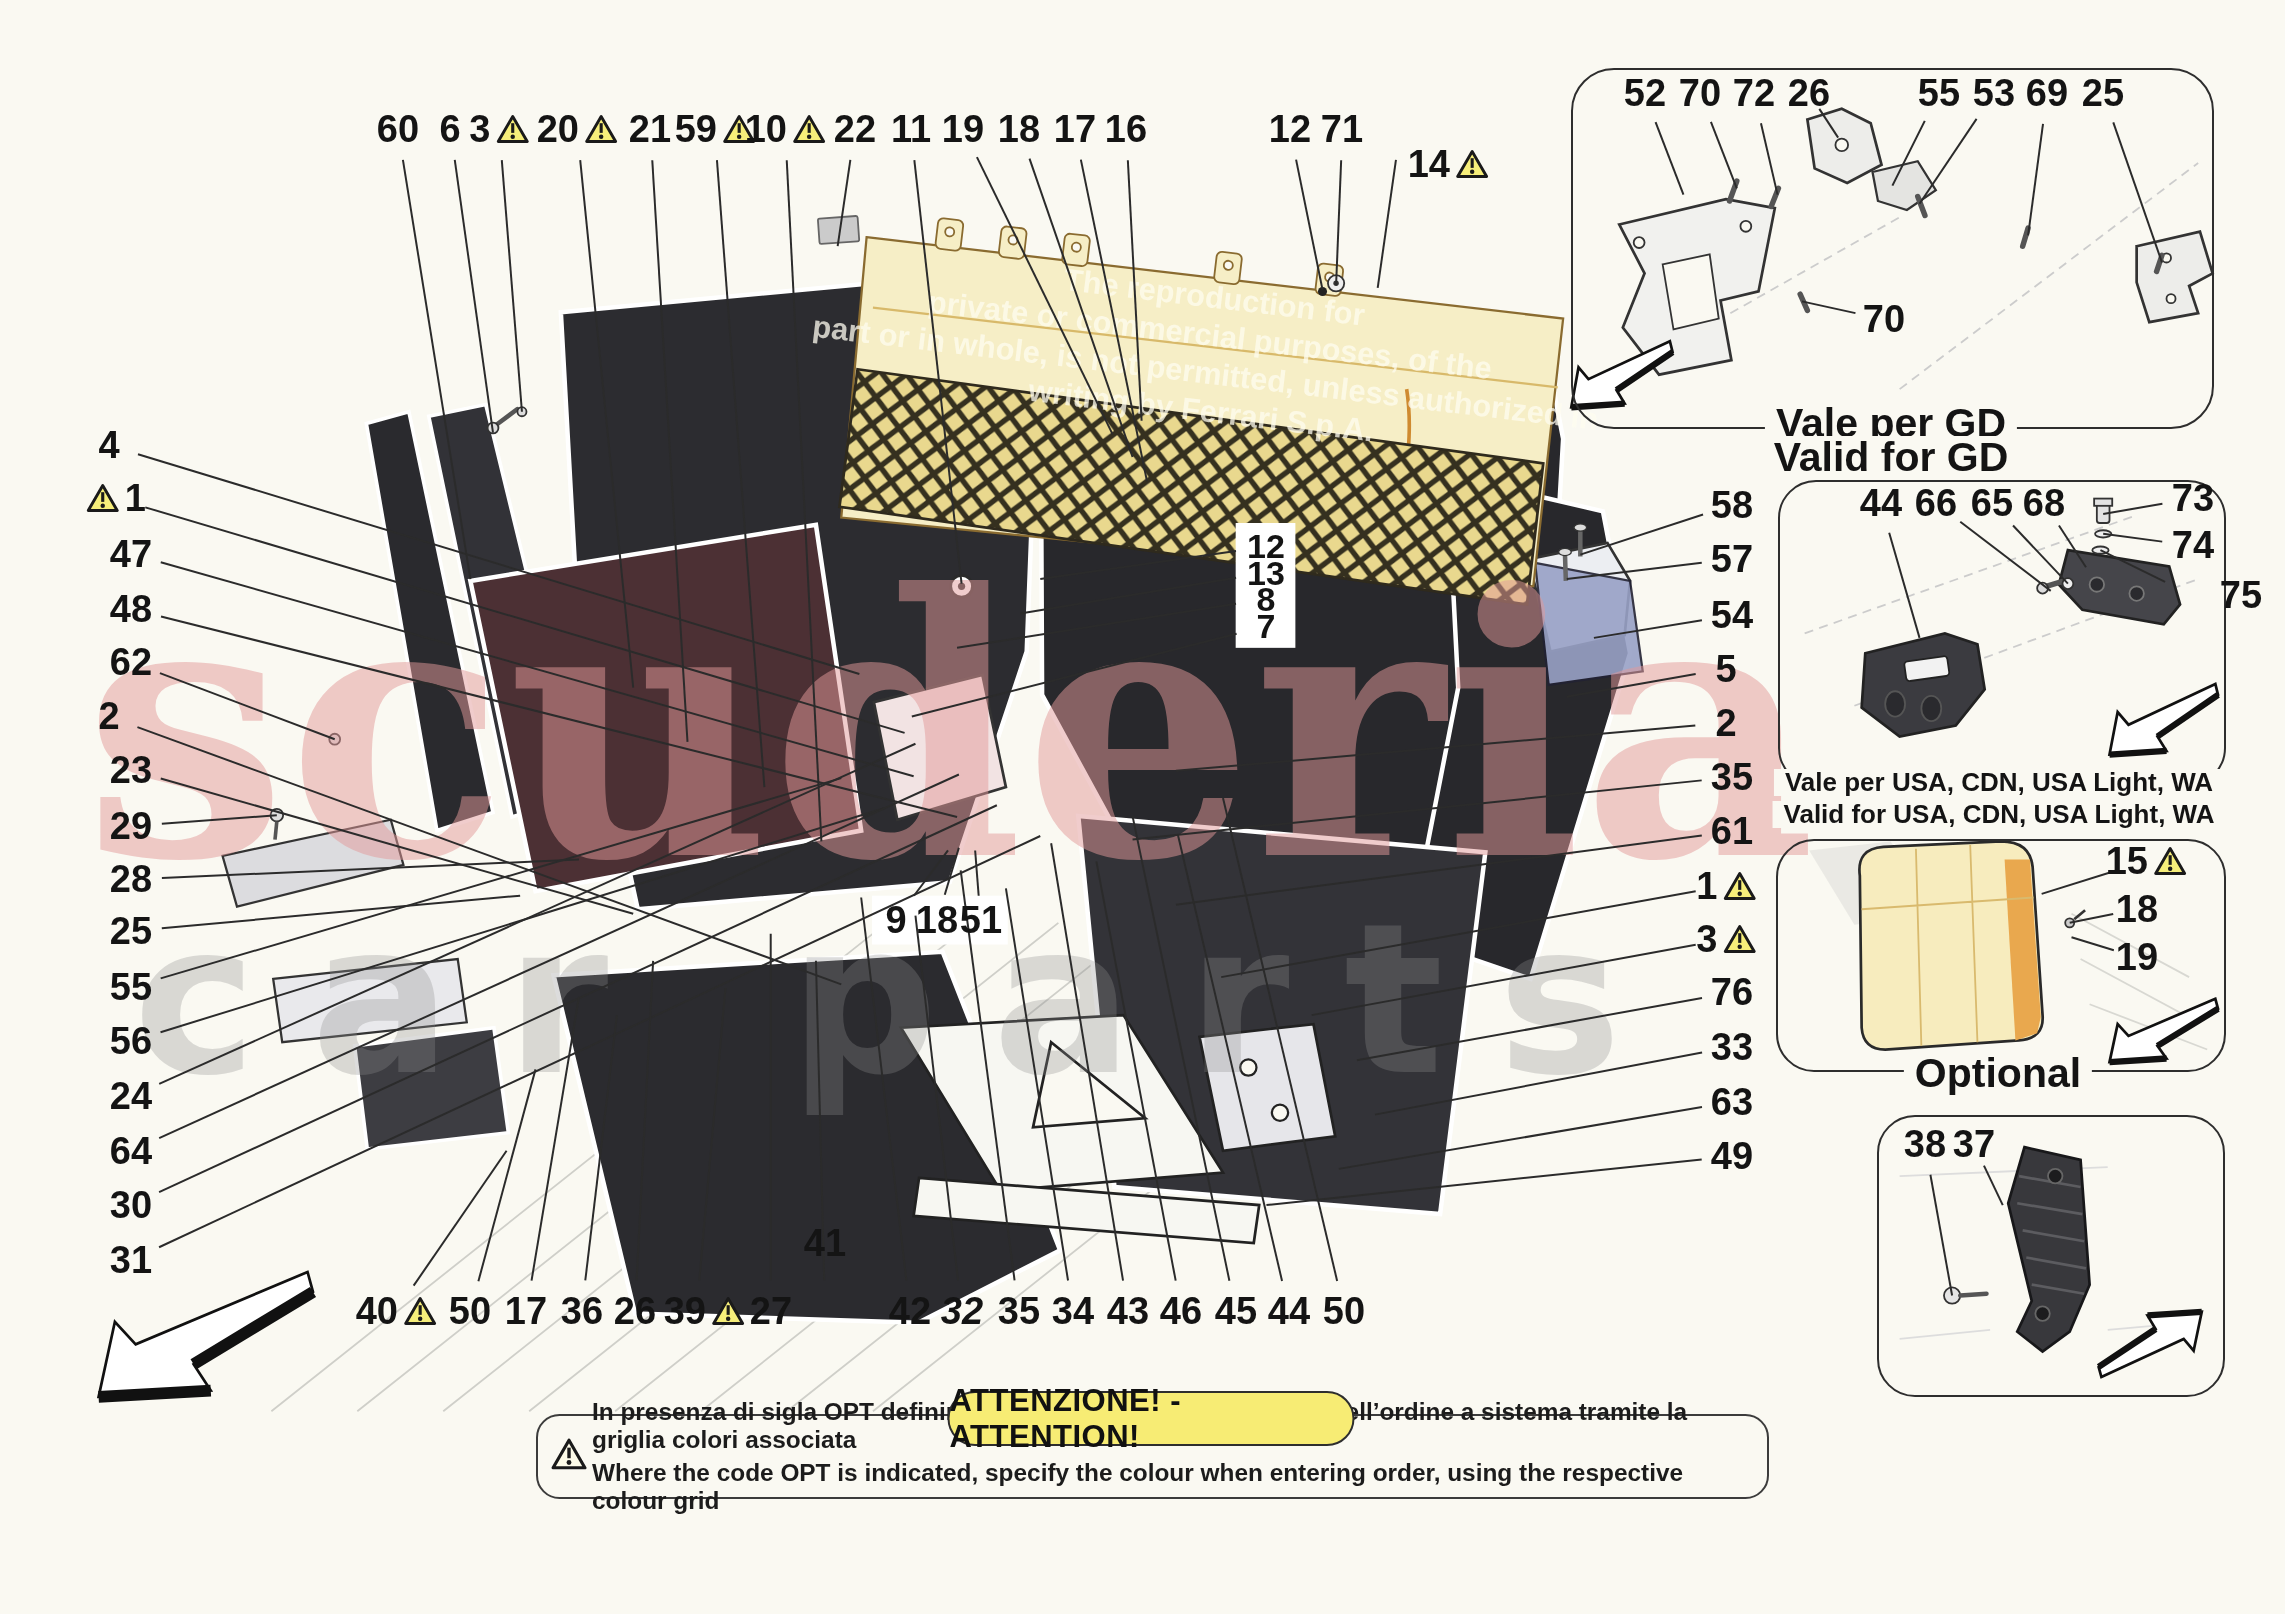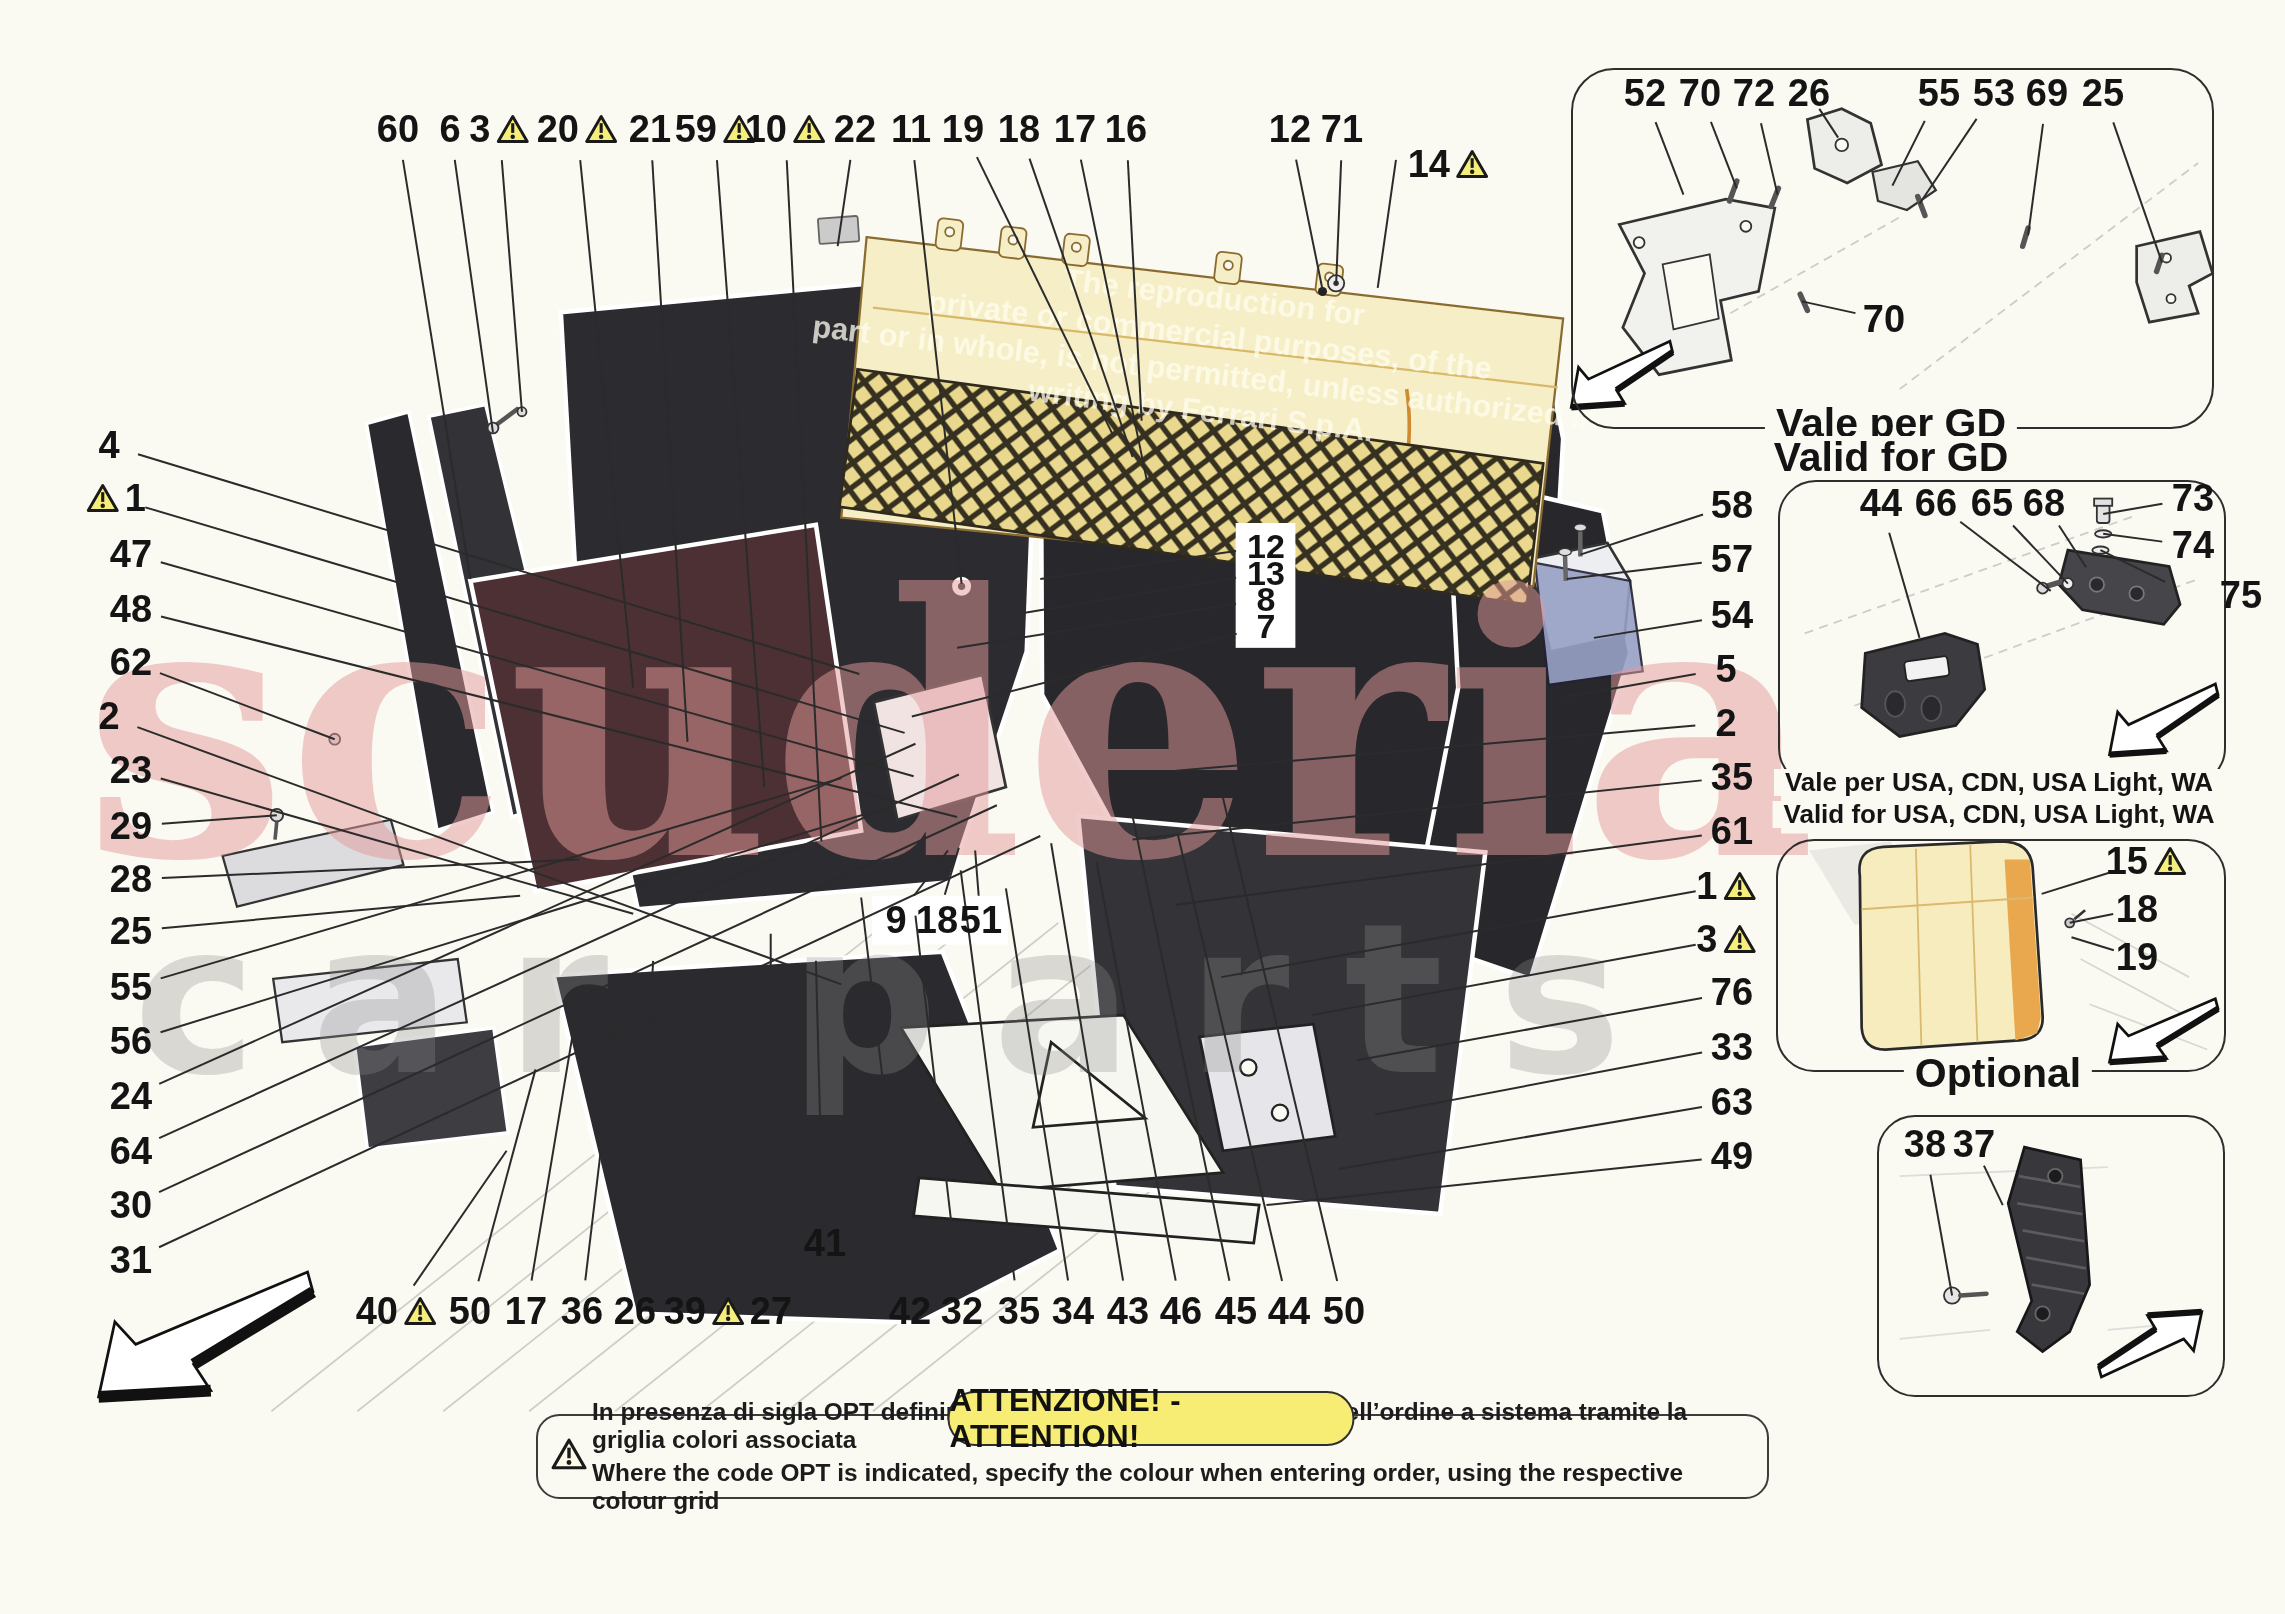--- a/index.html
+++ b/index.html
@@ -520,21 +520,21 @@
     </div>
     <div class="callout" style="left: 771px; top: 1311px;">
       <span>27</span>
     </div>
     <div class="callout" style="left: 825px; top: 1243px;">
       <span>41</span>
     </div>
     <div class="callout" style="left: 910px; top: 1311px;">
       <span>42</span>
     </div>
-    <div class="callout" style="left: 962px; top: 1311px;">
+    <div class="callout" style="left: 962px; top: 1311px; font-style: italic;">
       <span>32</span>
     </div>
     <div class="callout" style="left: 1019px; top: 1311px;">
       <span>35</span>
     </div>
     <div class="callout" style="left: 1073px; top: 1311px;">
       <span>34</span>
     </div>
     <div class="callout" style="left: 1128px; top: 1311px;">
       <span>43</span>

